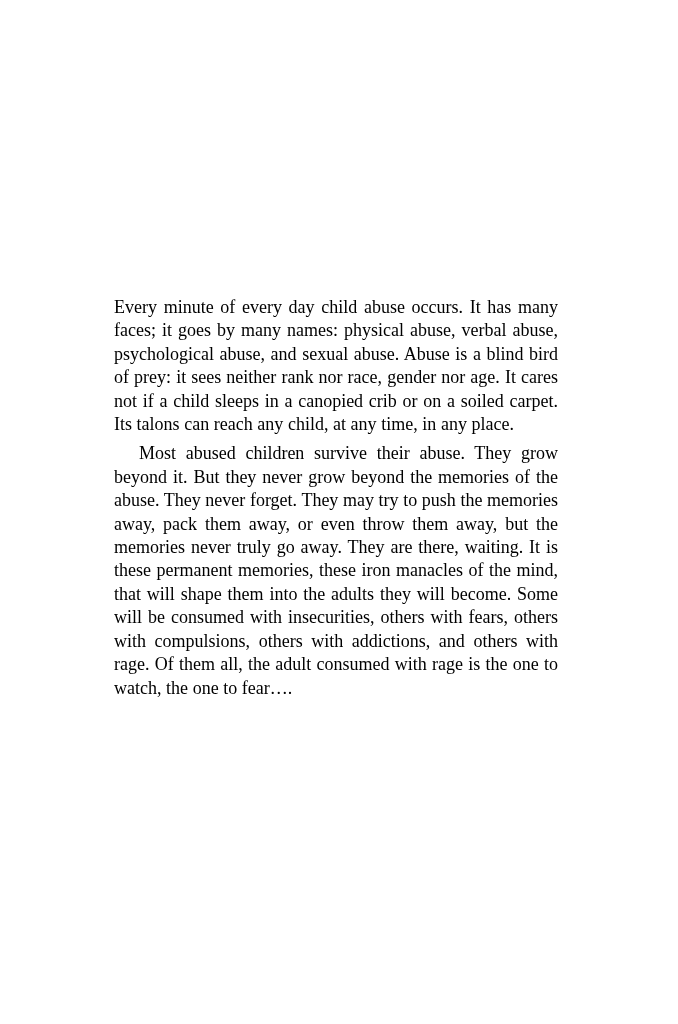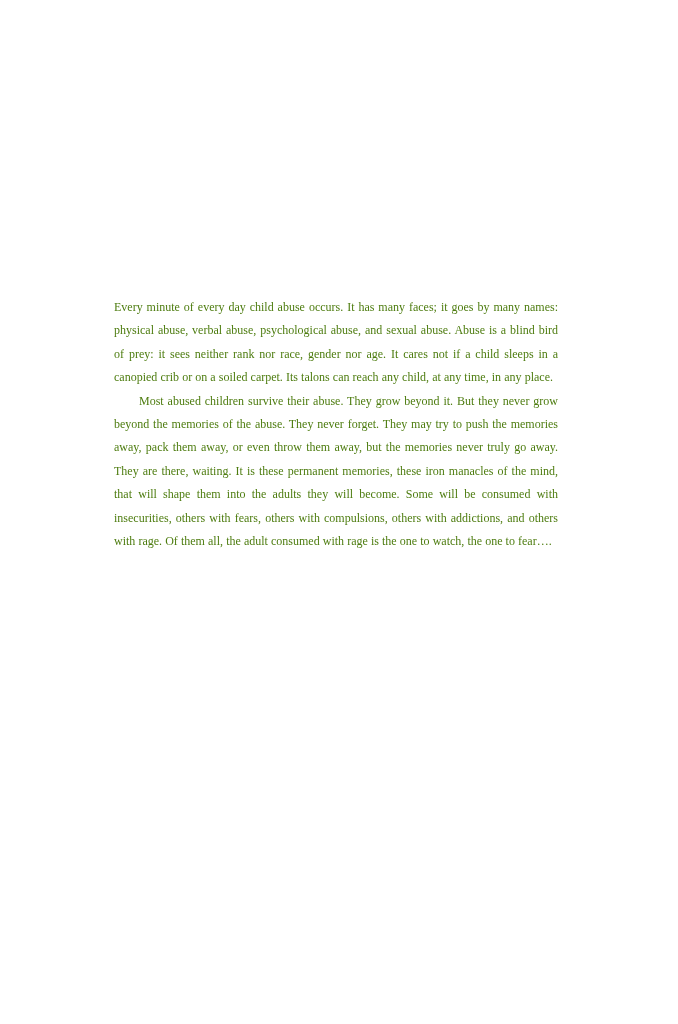--- a/index.html
+++ b/index.html
@@ -36,33 +36,34 @@
     font-style: italic;
     text-align: center;
     letter-spacing: 0.2px;
     color: #1d1d1d;
     margin: 0 0 44px 0;
     line-height: 1.15;
     font-family: "Liberation Serif", "DejaVu Serif", serif;
   }
 
   .body-text {
-    font-size: 12px;
+    font-size: 18px;
     line-height: 23.4px;
     text-align: justify;
     text-justify: inter-word;
-    color: #4d7c0f;
+    color: #000000;
     margin: 0;
     hyphens: none;
     -webkit-hyphens: none;
     word-spacing: 0.1px;
   }
 
   .body-text + .body-text {
     text-indent: 25px;
+    margin-top: 6px;
   }
 
   .body-text:last-child {
     text-align: justify;
   }
 
   
 </style>
 </head>
 <body>

